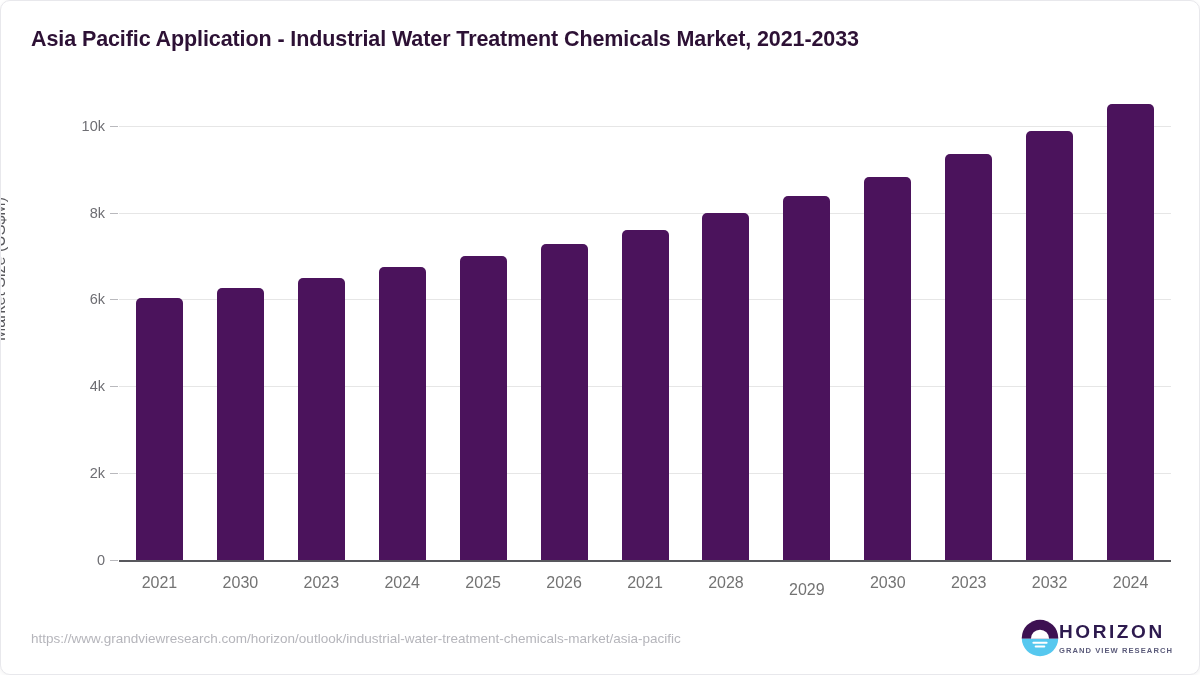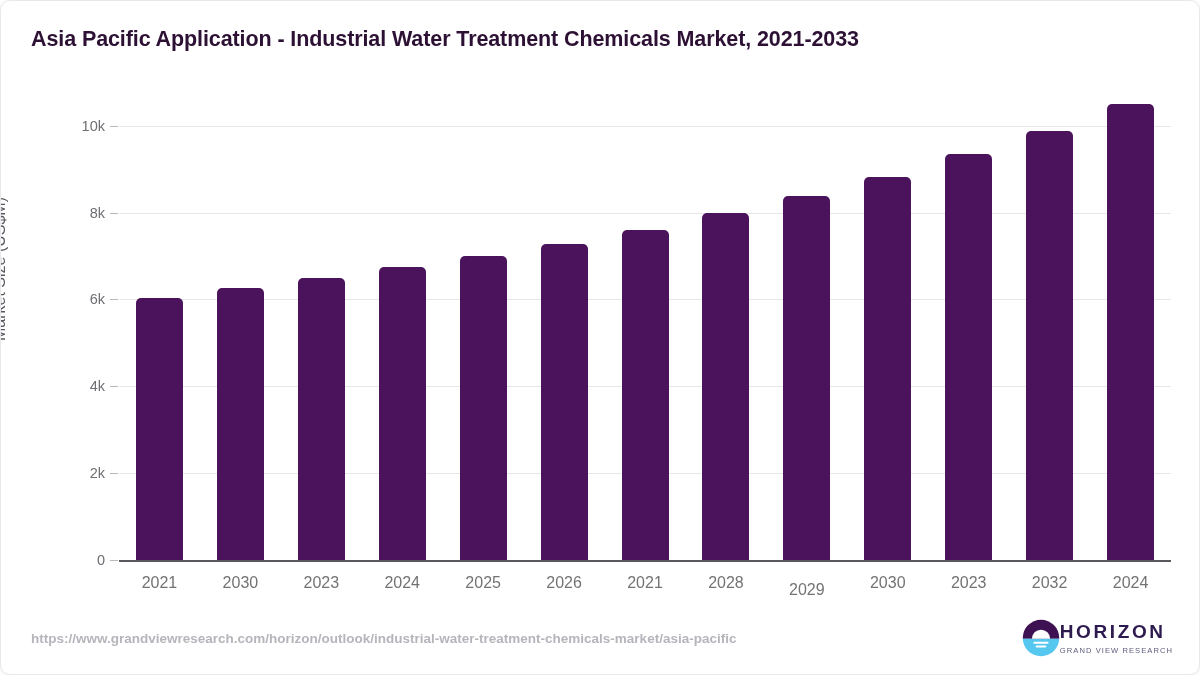--- a/index.html
+++ b/index.html
@@ -104,21 +104,20 @@
   }
 
   
   .source-url {
     position: absolute;
     left: 30px;
     top: 630px;
     font-size: 13.5px;
     color: #b5b5bb;
     white-space: nowrap;
-    font-weight: bold;
   }
   .logo {
     position: absolute;
     right: 26px;
     top: 618px;
     display: flex;
     align-items: center;
     gap: 0;
   }
   .logo-mark {
@@ -133,21 +132,21 @@
     line-height: 1;
   }
   .logo-word {
     font-size: 19px;
     font-weight: bold;
     letter-spacing: 2.6px;
     color: #2d1a4e;
   }
   .logo-sub {
     font-size: 7.6px;
-    font-weight: normal;
+    font-weight: bold;
     letter-spacing: 1.05px;
     color: #5b5b7a;
     margin-top: 6px;
   }
 </style>
 </head>
 <body>
 
 <div class="card">
 

